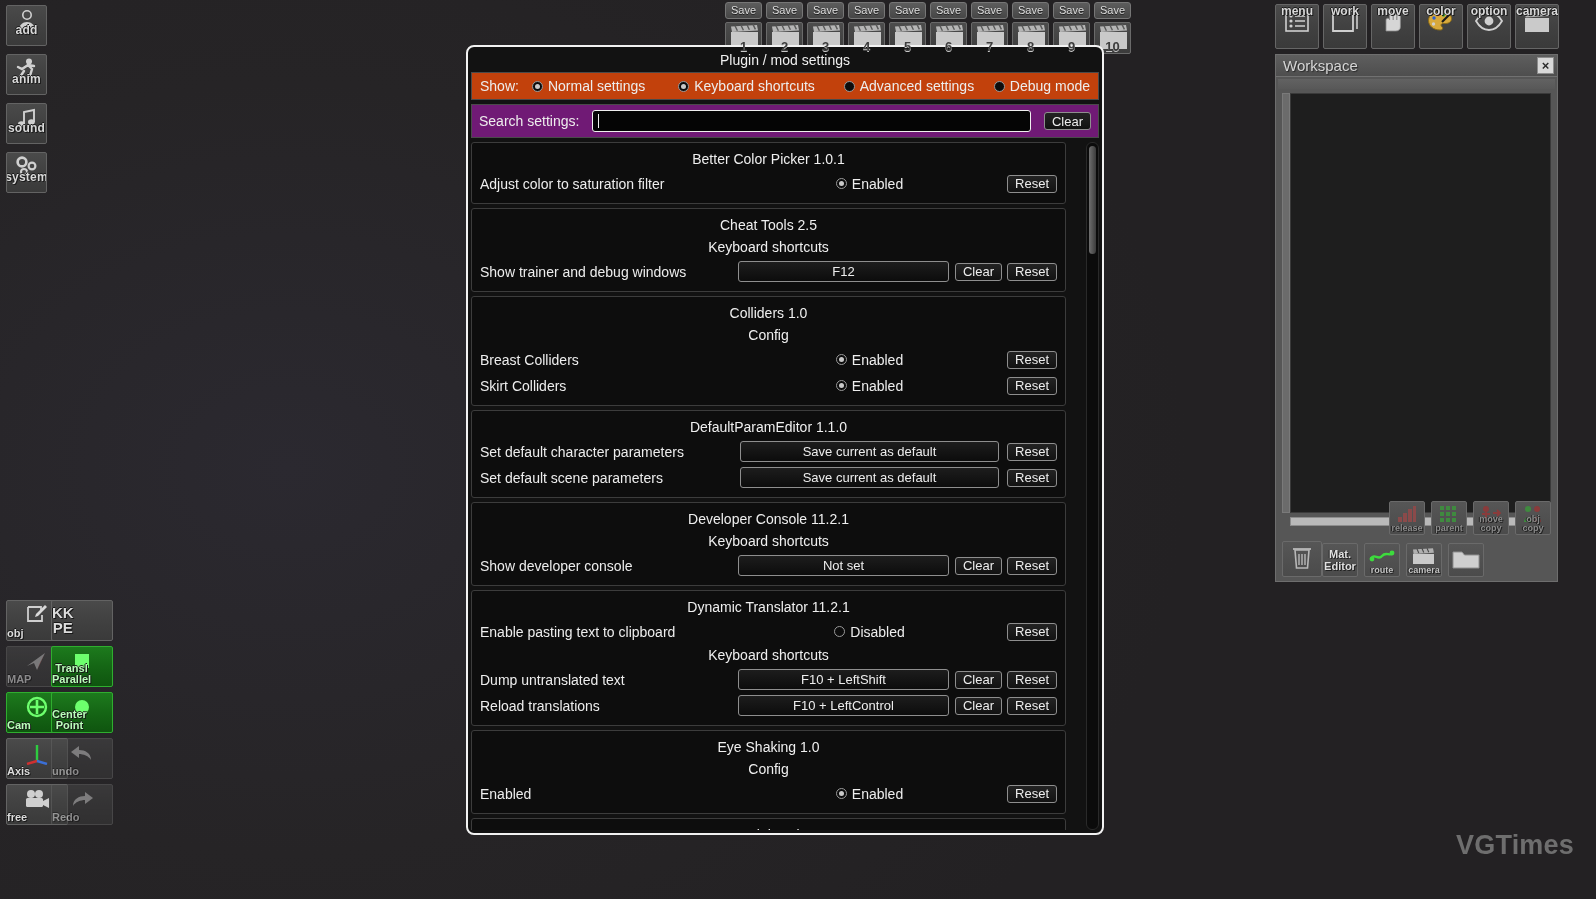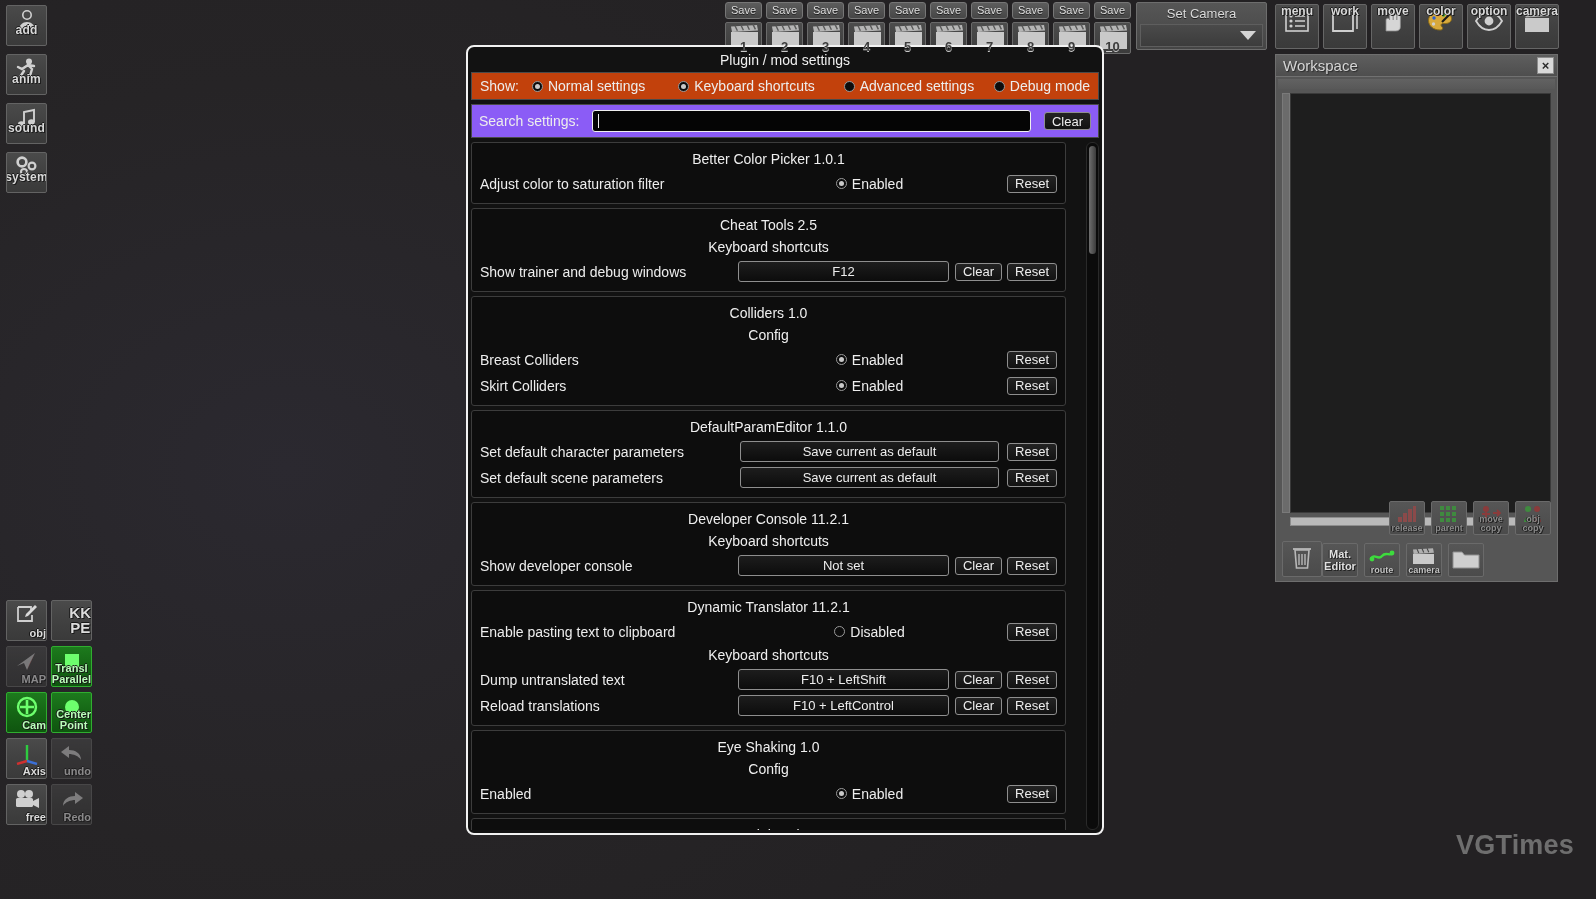--- a/index.html
+++ b/index.html
@@ -44,26 +44,26 @@
     padding-bottom: 8px;
   }
 
   
   #bl-cluster {
     position: absolute; left: 6px; top: 600px;
     display: grid; grid-template-columns: 41px 41px;
     gap: 5px 4px;
   }
   .bl-btn {
-    width: 41px; height: 41px;
+    width: 62px; height: 41px;
     background: linear-gradient(180deg,#4a4a4a 0%,#414141 50%,#3a3a3a 100%);
     border: 1px solid #636363;
     border-radius: 2px;
     position: relative; overflow: hidden;
-    display:flex; align-items:flex-end; justify-content:flex-end;
+    display:flex; align-items:flex-end; justify-content:flex-start;
   }
   .bl-btn.green {
     background: linear-gradient(180deg,#1d7a1d 0%,#156615 50%,#0f550f 100%);
     border: 1px solid #2fae2f;
   }
   .bl-btn.off { opacity: .55; }
   .bl-btn .cap2 {
     position: relative; z-index: 3;
     font-size: 11px; font-weight: bold; text-align: center;
     line-height: 11px;
@@ -216,21 +216,21 @@
     background: #0c0c0c; border: 1px solid #9a9a9a;
     position:relative; flex:none;
   }
   .radio-opt.on .rdot::after {
     content:""; position:absolute; left:2px; top:2px; width:5px; height:5px;
     border-radius:50%; background:#c9c9c9;
   }
   .radio-opt .rlbl { color:#ededed; font-size:14px; white-space:nowrap; }
   #sd-search {
     margin-top: 4px;
-    border: 1px solid #4a4a4a; background:#8b5cf6;
+    border: 1px solid #4a4a4a; background:#701a75;
     padding: 5px 7px; display:flex; align-items:center; gap:13px;
   }
   #sd-search .slbl { font-size:14px; color:#ededed; white-space:nowrap; }
   #sd-input {
     flex: 1; height: 22px; background:#050505;
     border: 1px solid #f0f0f0; border-radius:3px;
     display:flex; align-items:center; padding: 0 5px;
     font-size: 13px; color:#f0f0f0;
   }
   .caret { width:1px; height:14px; background:#f0f0f0; }
@@ -548,26 +548,20 @@
         <svg width="30" height="26" viewBox="0 0 30 26" style="position:absolute;top:1px;left:4px;">
             <path d="M1 8h27v17H1z" fill="#c9c9c9"></path>
             <path d="M1 2.5l26-1.5 1 5.5-26 1.5z" fill="#b5b5b5"></path>
             <path d="M5 1.7l2.4 5M11 1.2l2.4 5M17 .8l2.4 5M23 .4l2.4 5" stroke="#5a5a5a" stroke-width="1.4"></path>
           </svg>
         <span class="num">10</span>
       </div>
     </div>
   </div>
 
-  <div id="set-camera">
-    <div class="sc-title">Set Camera</div>
-    <div class="sc-drop">
-      <span class="chev"></span>
-    </div>
-  </div>
 
   <div id="top-tools">
     <div class="tt-btn">
       <span class="tglyph">
         <svg width="26" height="24" viewBox="0 0 26 24">
             <rect x="2" y="2" width="22" height="20" fill="none" stroke="#cfcfcf" stroke-width="1.6"></rect>
             <circle cx="7" cy="7" r="1.6" fill="#cfcfcf"></circle>
             <circle cx="7" cy="12" r="1.6" fill="#cfcfcf"></circle>
             <circle cx="7" cy="17" r="1.6" fill="#cfcfcf"></circle>
             <path d="M11 7h10M11 12h10M11 17h10" stroke="#cfcfcf" stroke-width="1.6"></path>

